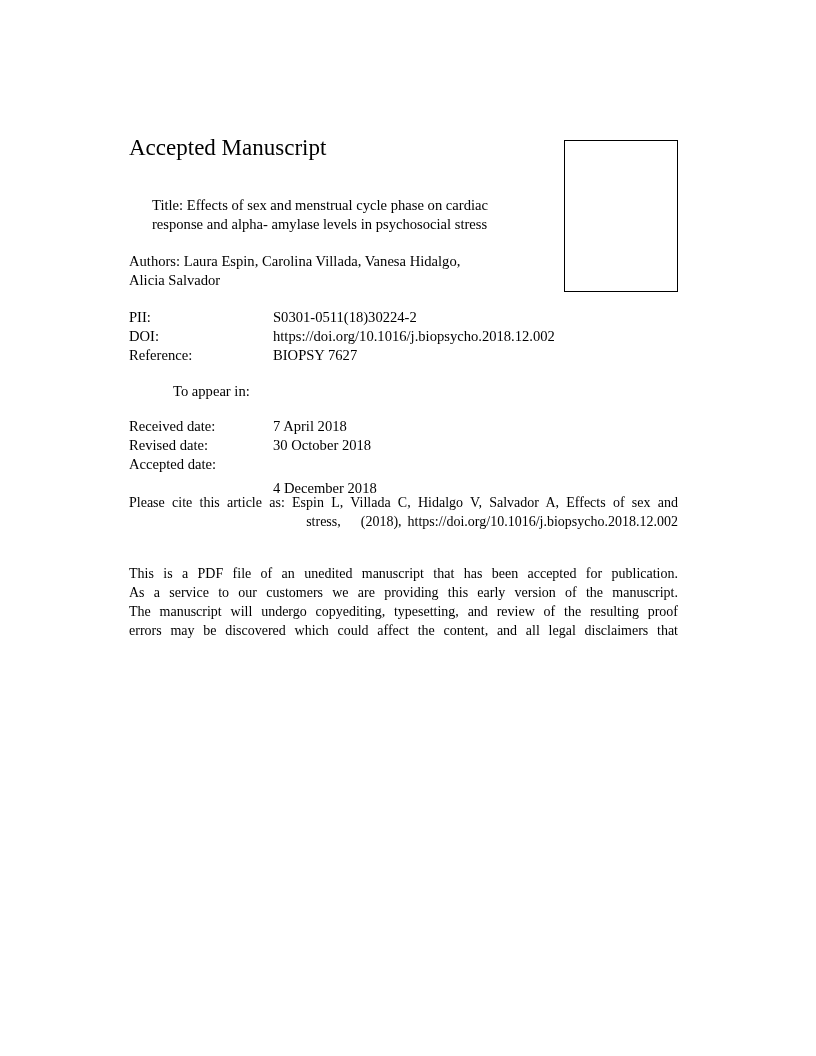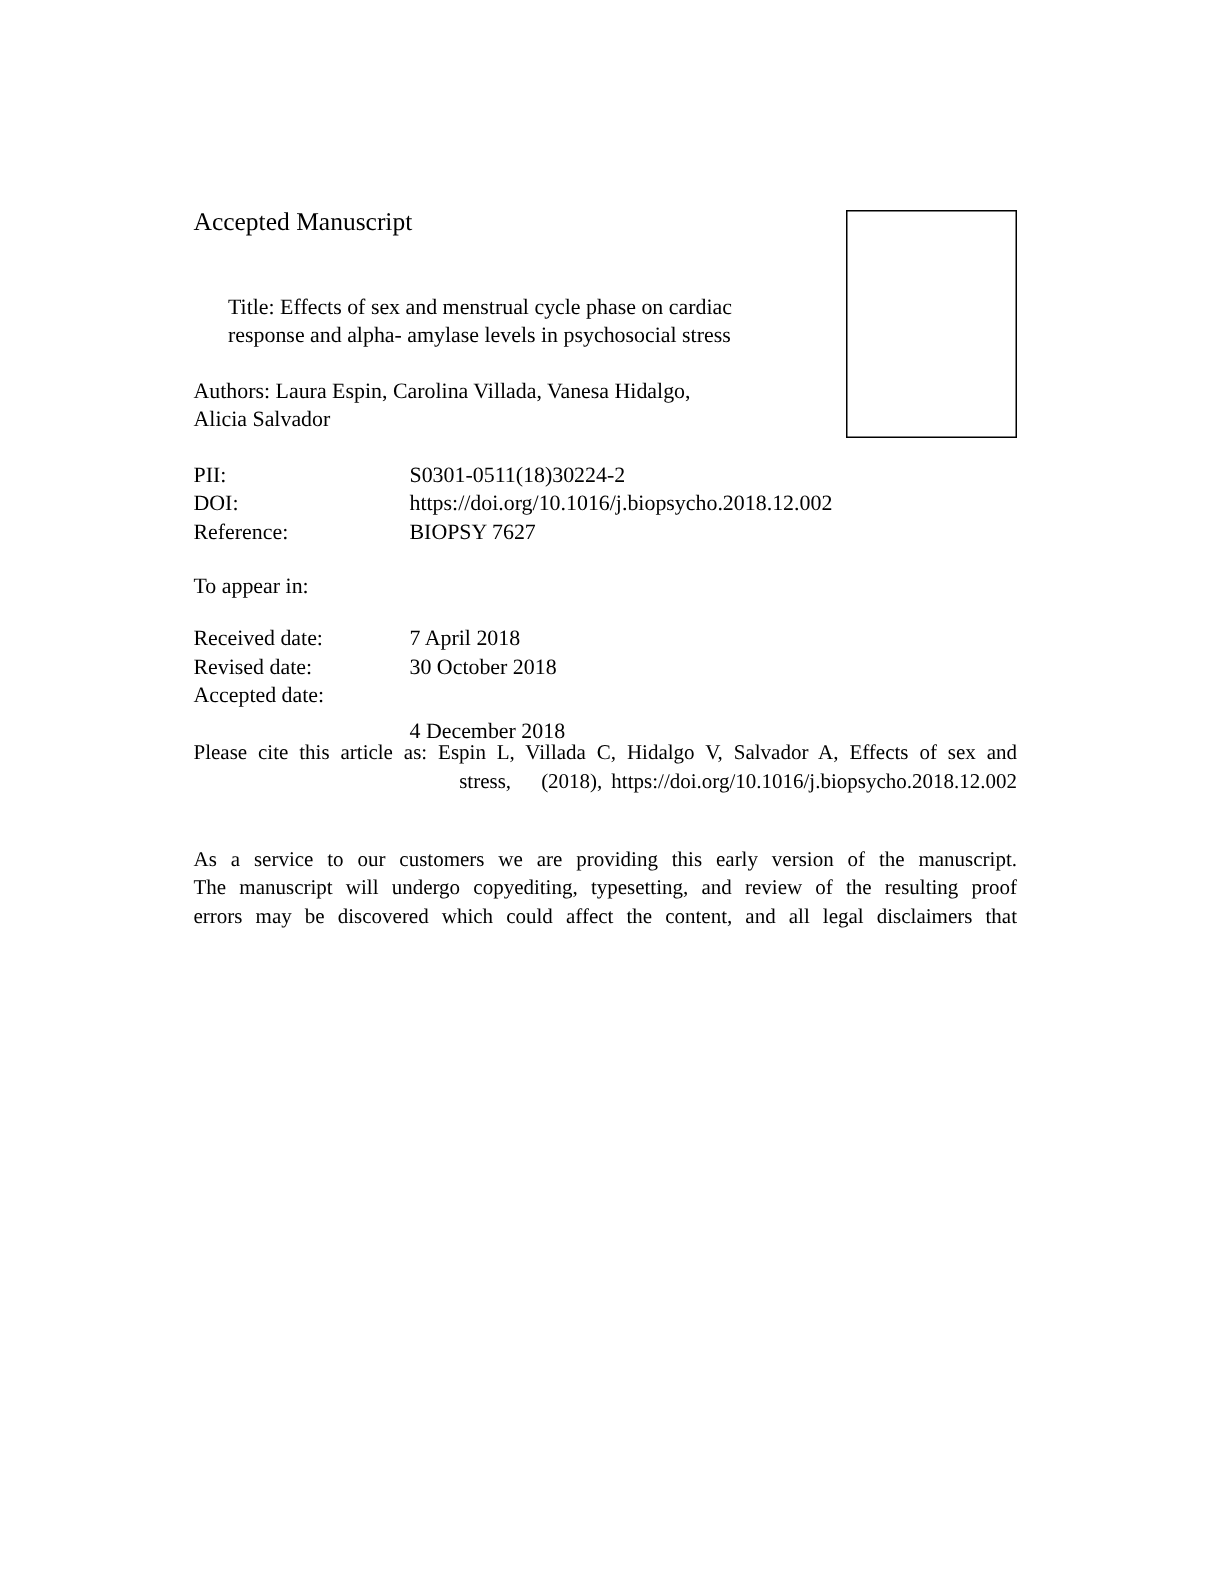--- a/index.html
+++ b/index.html
@@ -12,21 +12,21 @@
       height: 1056px;
       position: relative;
       overflow: hidden;
       font-family: "Liberation Serif", "DejaVu Serif", serif;
       color: #000000;
     }
     .abs { position: absolute; }
     .heading {
       left: 129px;
       top: 134px;
-      font-size: 17px;
+      font-size: 23px;
       line-height: 28px;
       white-space: nowrap;
     }
     .cover-box {
       left: 564px;
       top: 140px;
       width: 112px;
       height: 150px;
       border: 1.5px solid #000;
       box-sizing: content-box;
@@ -88,21 +88,21 @@
 
   <div class="abs meta-label" style="top:308px;">PII:</div>
   <div class="abs meta-value" style="top:308px;">S0301-0511(18)30224-2</div>
 
   <div class="abs meta-label" style="top:327px;">DOI:</div>
   <div class="abs meta-value" style="top:327px;">https://doi.org/10.1016/j.biopsycho.2018.12.002</div>
 
   <div class="abs meta-label" style="top:346px;">Reference:</div>
   <div class="abs meta-value" style="top:346px;">BIOPSY 7627</div>
 
-  <div class="abs meta-label" style="top:382px;">To appear in:</div>
+  <div class="abs meta-label" style="top:382px;margin-left:44px;">To appear in:</div>
 
   <div class="abs meta-label" style="top:417px;">Received date:</div>
   <div class="abs meta-value" style="top:417px;">7 April 2018</div>
 
   <div class="abs meta-label" style="top:436px;">Revised date:</div>
   <div class="abs meta-value" style="top:436px;">30 October 2018</div>
 
   <div class="abs meta-label" style="top:455px;">Accepted date:</div>
   <div class="abs meta-value" style="top:479px;">4 December 2018</div>
 
@@ -111,18 +111,19 @@
     <div class="cite-last">
       <span>stress,</span>
       <span class="right">
         <span>(2018),</span>
         <span>https://doi.org/10.1016/j.biopsycho.2018.12.002</span>
       </span>
     </div>
   </div>
 
   <div class="abs para" style="top:564px;">
+    <span class="jl">This is a PDF file of an unedited manuscript that has been accepted for publication.</span>
     <span class="jl">As a service to our customers we are providing this early version of the manuscript.</span>
     <span class="jl">The manuscript will undergo copyediting, typesetting, and review of the resulting proof</span>
     <span class="jl">errors may be discovered which could affect the content, and all legal disclaimers that</span>
   </div>
 
 </div>
 
 </body></html>

